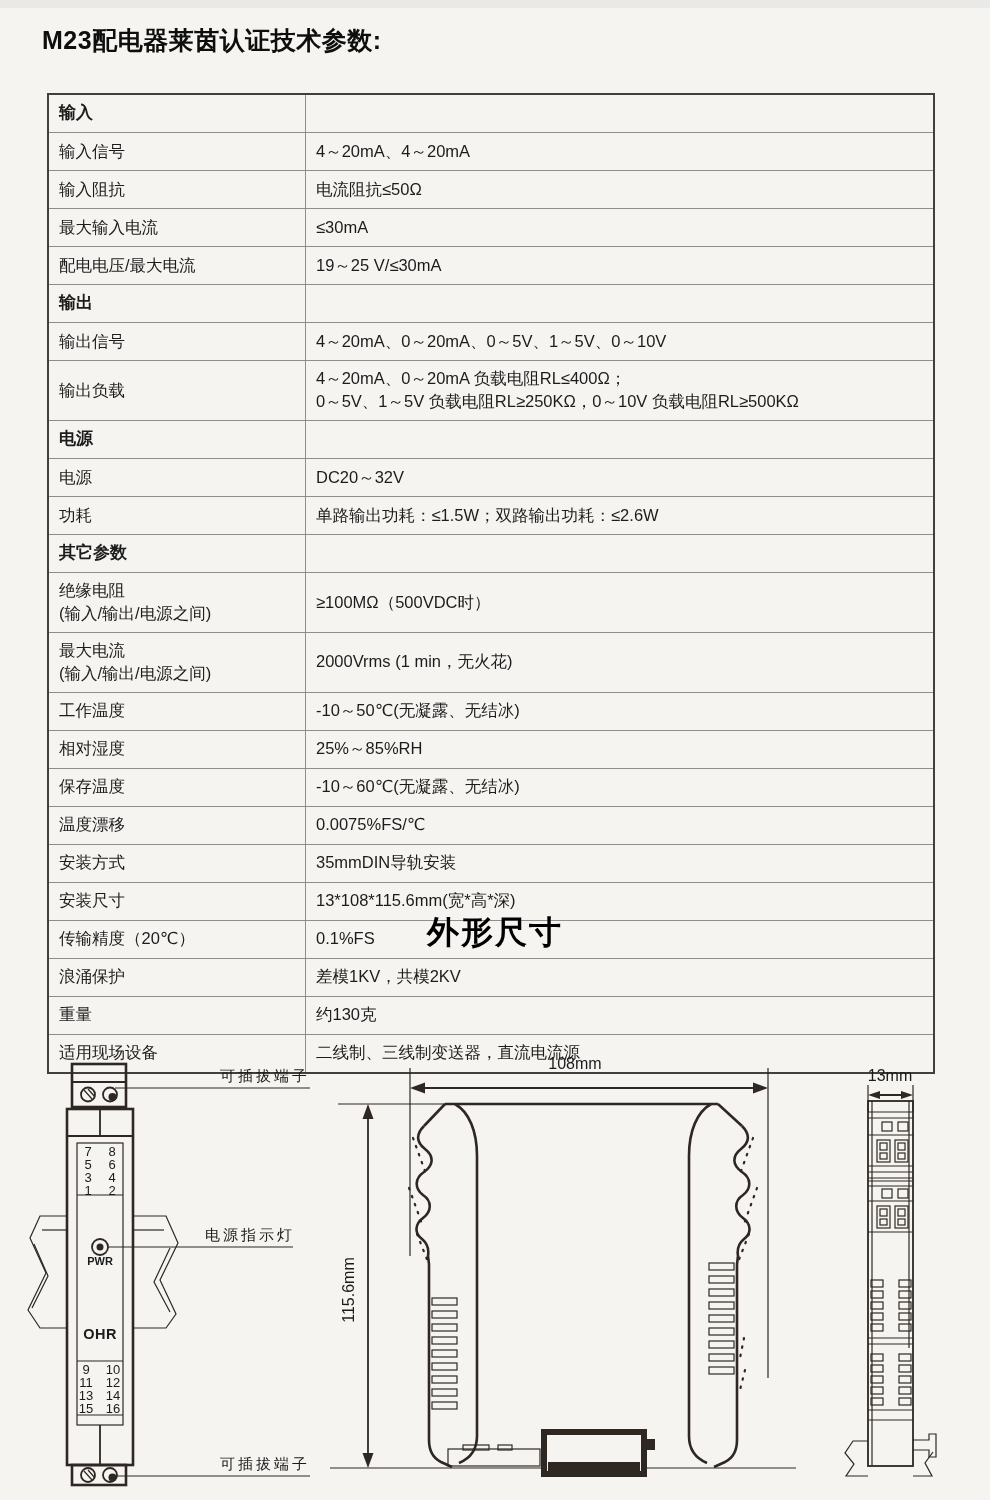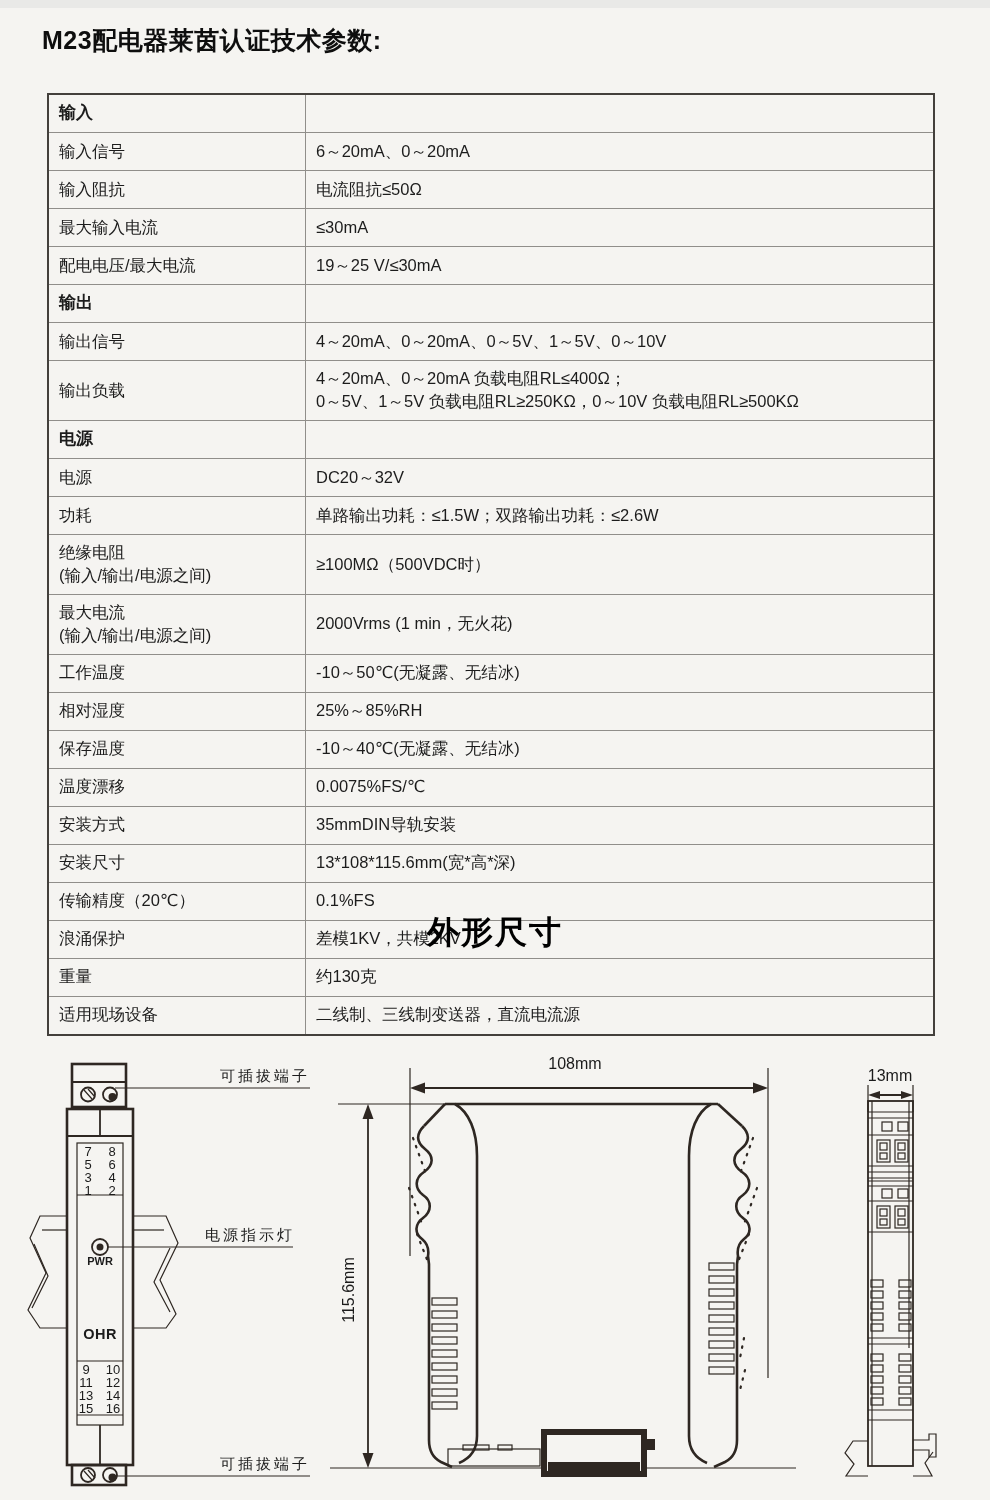--- a/index.html
+++ b/index.html
@@ -49,21 +49,21 @@
 
   <div class="spec-wrap">
     <table class="spec">
       <tbody>
           <tr class="section">
             <td class="c1">输入</td>
             <td class="c2"></td>
           </tr>
           <tr>
             <td class="c1">输入信号</td>
-            <td class="c2">6～20mA、0～20mA</td>
+            <td class="c2">4～20mA、4～20mA</td>
           </tr>
           <tr>
             <td class="c1">输入阻抗</td>
             <td class="c2">电流阻抗≤50Ω</td>
           </tr>
           <tr>
             <td class="c1">最大输入电流</td>
             <td class="c2">≤30mA</td>
           </tr>
           <tr>
@@ -88,41 +88,45 @@
             <td class="c2"></td>
           </tr>
           <tr>
             <td class="c1">电源</td>
             <td class="c2">DC20～32V</td>
           </tr>
           <tr>
             <td class="c1">功耗</td>
             <td class="c2">单路输出功耗：≤1.5W；双路输出功耗：≤2.6W</td>
           </tr>
+          <tr class="section">
+            <td class="c1">其它参数</td>
+            <td class="c2"></td>
+          </tr>
           <tr>
             <td class="c1">绝缘电阻
 (输入/输出/电源之间)</td>
             <td class="c2">≥100MΩ（500VDC时）</td>
           </tr>
           <tr>
             <td class="c1">最大电流
 (输入/输出/电源之间)</td>
             <td class="c2">2000Vrms (1 min，无火花)</td>
           </tr>
           <tr>
             <td class="c1">工作温度</td>
             <td class="c2">-10～50℃(无凝露、无结冰)</td>
           </tr>
           <tr>
             <td class="c1">相对湿度</td>
             <td class="c2">25%～85%RH</td>
           </tr>
           <tr>
             <td class="c1">保存温度</td>
-            <td class="c2">-10～40℃(无凝露、无结冰)</td>
+            <td class="c2">-10～60℃(无凝露、无结冰)</td>
           </tr>
           <tr>
             <td class="c1">温度漂移</td>
             <td class="c2">0.0075%FS/℃</td>
           </tr>
           <tr>
             <td class="c1">安装方式</td>
             <td class="c2">35mmDIN导轨安装</td>
           </tr>
           <tr>

